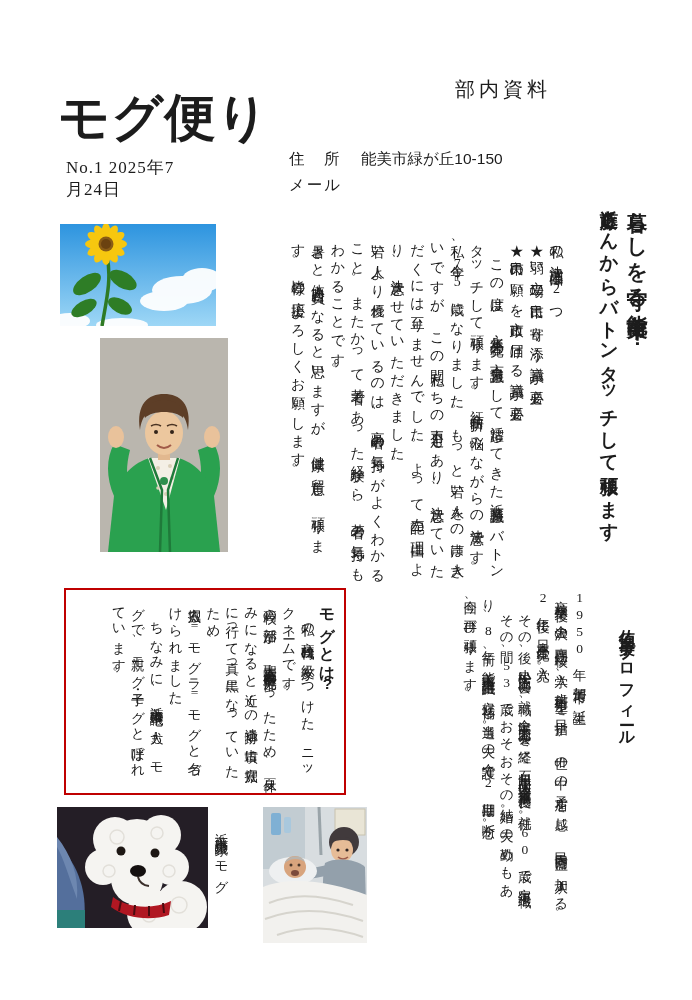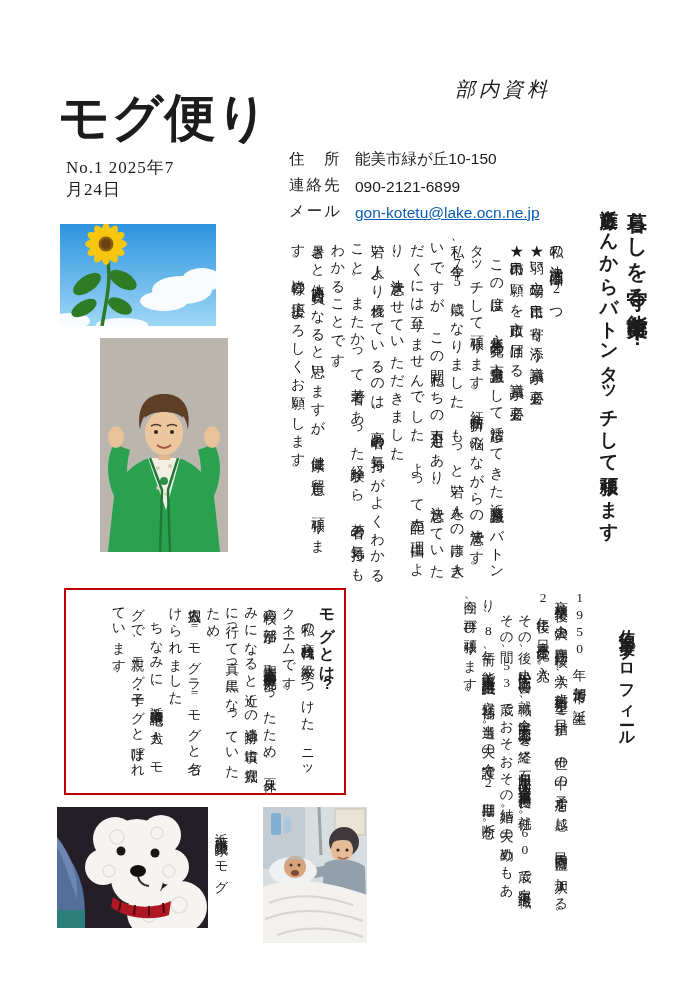--- a/index.html
+++ b/index.html
@@ -1,31 +1,31 @@
 <!DOCTYPE html>
 <html><head>
 <meta charset="utf-8">
 <style>
   html,body{margin:0;padding:0;background:#e9e9e9;}
   .page{position:relative;width:692px;height:1000px;background:#ffffff;margin:0 auto;
         font-family:"Liberation Serif",serif;color:#1c1c1c;overflow:hidden;}
 
   
   .doc-label{position:absolute;left:455px;top:76px;font-family:"Liberation Sans",sans-serif;
-             font-size:20px;letter-spacing:4px;font-style:italic;}
+             font-size:20px;letter-spacing:4px;}
   .title{position:absolute;left:58px;top:84px;margin:0;font-family:"Liberation Sans",sans-serif;
          font-weight:bold;font-size:51px;letter-spacing:1px;}
   .subtitle{position:absolute;left:250px;top:118px;font-family:"Liberation Sans",sans-serif;
             font-size:20px;letter-spacing:1px;}
   .issue{position:absolute;left:66px;top:157px;width:124px;font-size:17px;line-height:1.3;
          letter-spacing:1px;}
   .contact{position:absolute;left:289px;top:149px;font-size:15.5px;font-family:"Liberation Sans",sans-serif;}
-  .crow{display:flex;margin-bottom:5px;align-items:flex-end;}
+  .crow{display:flex;margin-bottom:5px;}
   .clabel{width:64px;letter-spacing:2px;}
-  .cval{margin-left:2px;}
+  .cval{margin-left:8px;}
   .email{color:#0c5cb2;text-decoration:underline;}
 
   
   .vtext{writing-mode:vertical-rl;text-orientation:upright;}
   .vtext p{margin:0;}
 
   .headline{position:absolute;left:582px;top:196px;height:430px;width:70px;
             font-family:"Liberation Sans",sans-serif;font-weight:bold;}
   .headline p{font-size:21px;line-height:1.45;letter-spacing:1px;}
   .headline p.hl2{font-size:18.5px;}
@@ -63,26 +63,21 @@
   <div class="doc-label">部内資料</div>
   <h1 class="title">モグ便り</h1>
   <div class="issue">No.1 2025年7月24日</div>
 
   <div class="contact">
     <div class="crow">
       <span class="clabel">住　所</span>
       <span class="cval">能美市緑が丘10-150</span>
     </div>
     <div class="crow">
-      <span class="clabel">連絡先</span>
-      <span class="cval">090-2121-6899</span>
-    </div>
-    <div class="crow">
       <span class="clabel">メール</span>
-      <a class="cval email" href="#">gon-kotetu@lake.ocn.ne.jp</a>
     </div>
   </div>
 
   <div class="headline vtext">
     <p>暮らしを守る能美市を!</p>
     <p class="hl2">近藤さんからバトンタッチして頑張ります</p>
   </div>
 
   <div class="photo sunflower">
     <svg width="156" height="102" viewBox="0 0 156 102">

